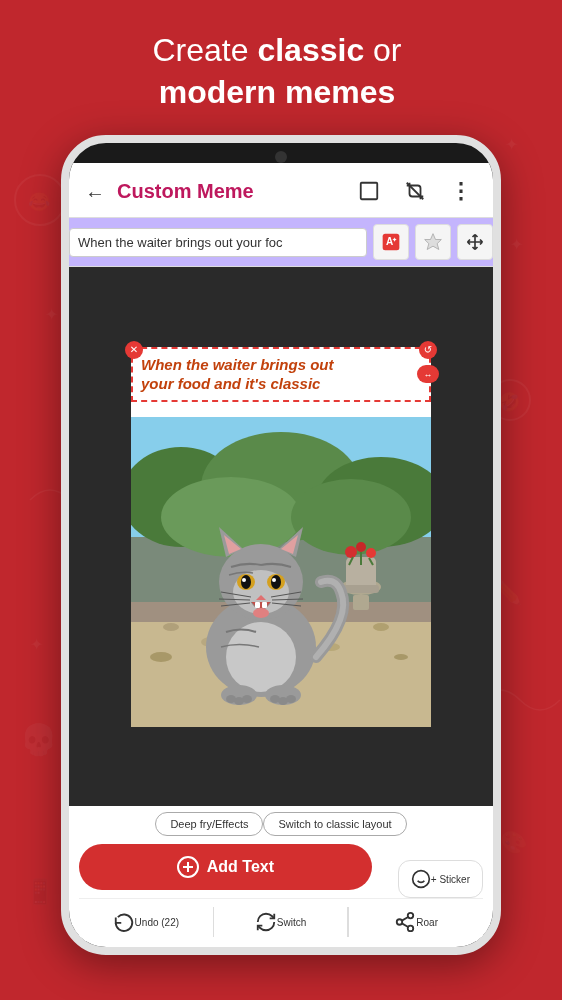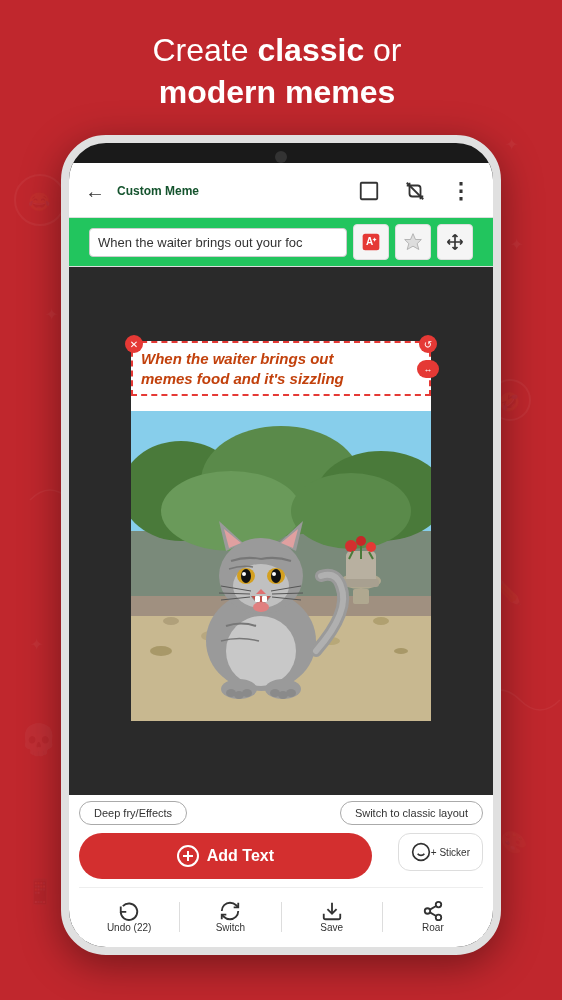--- a/index.html
+++ b/index.html
@@ -79,23 +79,23 @@
     }
     .app-bar-back {
       color: #333;
       font-size: 20px;
       cursor: pointer;
     }
     .app-bar-title {
       flex: 1;
     }
     .app-bar-title .main-title {
-      font-size: 12px;
+      font-size: 20px;
       font-weight: 700;
-      color: #14532d;
+      color: #be185d;
     }
     .app-bar-title .sub-title {
       font-size: 12px;
       color: #666;
     }
     .app-bar-icons {
       display: flex;
       gap: 14px;
       align-items: center;
     }
@@ -107,26 +107,26 @@
       justify-content: center;
       cursor: pointer;
     }
     .app-bar-icon svg {
       width: 22px;
       height: 22px;
     }
 
     
     .text-input-bar {
-      background: #22c55e;
+      background: #c4b5fd;
       border-top: 1px solid #ddd;
       border-bottom: 1px solid #ddd;
       display: flex;
       align-items: center;
-      padding: 6px 20px;
+      padding: 6px 0;
       gap: 6px;
     }
     .text-input-field {
       flex: 1;
       border: 1px solid #ccc;
       border-radius: 4px;
       padding: 6px 8px;
       font-size: 13px;
       color: #333;
       background: white;
@@ -232,21 +232,21 @@
 
     
     .phone-bottom {
       background: white;
       padding: 6px 10px;
     }
 
     
     .effect-buttons {
       display: flex;
-      justify-content: space-between;
+      justify-content: center;
       align-items: center;
       margin-bottom: 8px;
     }
     .effect-btn {
       border: 1px solid #aaa;
       border-radius: 20px;
       padding: 5px 14px;
       font-size: 11px;
       color: #333;
       background: white;
@@ -265,21 +265,21 @@
       color: white;
       font-size: 16px;
       font-weight: 700;
       cursor: pointer;
       margin-bottom: 8px;
       flex: 1;
     }
     .add-text-row {
       display: flex;
       gap: 26px;
-      align-items: flex-start;
+      align-items: flex-end;
     }
     .sticker-btn {
       background: white;
       border: 1px solid #ddd;
       border-radius: 12px;
       padding: 8px 12px;
       display: flex;
       flex-direction: row;
       align-items: center;
       font-size: 10px;
@@ -292,21 +292,21 @@
     .bottom-nav {
       background: white;
       border-top: 1px solid #eee;
       display: flex;
       align-items: center;
       padding: 8px 0 4px;
     }
     .nav-item {
       flex: 1;
       display: flex;
-      flex-direction: column;
+      flex-direction: row;
       align-items: center;
       gap: 0;
       cursor: pointer;
       padding: 4px 0;
       justify-content: center;
     }
     .nav-item-label {
       font-size: 10px;
       color: #333;
     }
@@ -406,21 +406,21 @@
   <div class="canvas-area">
 
     <div class="meme-canvas">
 
       <div class="meme-text-overlay" style="position:absolute;top:0;left:0;right:0;z-index:5;">
         <div class="handle-tl">✕</div>
         <div class="handle-tr">↺</div>
         <div class="handle-mr">↔</div>
         <div class="text-content">
           <span>When the waiter brings out</span><br>
-          <span>memes food and it's sizzling</span>
+          <span>your food and it's classic</span>
         </div>
       </div>
 
       <div class="cat-image-area">
 
         <svg width="300" height="310" viewBox="0 0 300 310" xmlns="http://www.w3.org/2000/svg" style="position:absolute;top:0;left:0;width:100%;height:100%;">
 
           <rect x="0" y="0" width="300" height="120" fill="#87ceeb"></rect>
 
           <ellipse cx="50" cy="80" rx="60" ry="50" fill="#4a7a3a"></ellipse>
@@ -556,28 +556,20 @@
       <div class="nav-item">
         <svg width="22" height="22" viewBox="0 0 24 24" fill="none" stroke="#333" stroke-width="2">
           <path d="M3 12a9 9 0 0 1 9-9 9.75 9.75 0 0 1 6.74 2.74L21 8"></path>
           <path d="M21 3v5h-5"></path>
           <path d="M21 12a9 9 0 0 1-9 9 9.75 9.75 0 0 1-6.74-2.74L3 16"></path>
           <path d="M3 21v-5h5"></path>
         </svg>
         <span class="nav-item-label">Switch</span>
       </div>
       <div class="nav-divider"></div>
-      <div class="nav-item">
-        <svg width="22" height="22" viewBox="0 0 24 24" fill="none" stroke="#333" stroke-width="2">
-          <path d="M21 15v4a2 2 0 0 1-2 2H5a2 2 0 0 1-2-2v-4"></path>
-          <polyline points="7 10 12 15 17 10"></polyline>
-          <line x1="12" y1="15" x2="12" y2="3"></line>
-        </svg>
-        <span class="nav-item-label">Save</span>
-      </div>
       <div class="nav-divider"></div>
       <div class="nav-item">
         <svg width="22" height="22" viewBox="0 0 24 24" fill="none" stroke="#333" stroke-width="2">
           <circle cx="18" cy="5" r="3"></circle>
           <circle cx="6" cy="12" r="3"></circle>
           <circle cx="18" cy="19" r="3"></circle>
           <line x1="8.59" y1="13.51" x2="15.42" y2="17.49"></line>
           <line x1="15.41" y1="6.51" x2="8.59" y2="10.49"></line>
         </svg>
         <span class="nav-item-label">Roar</span>

